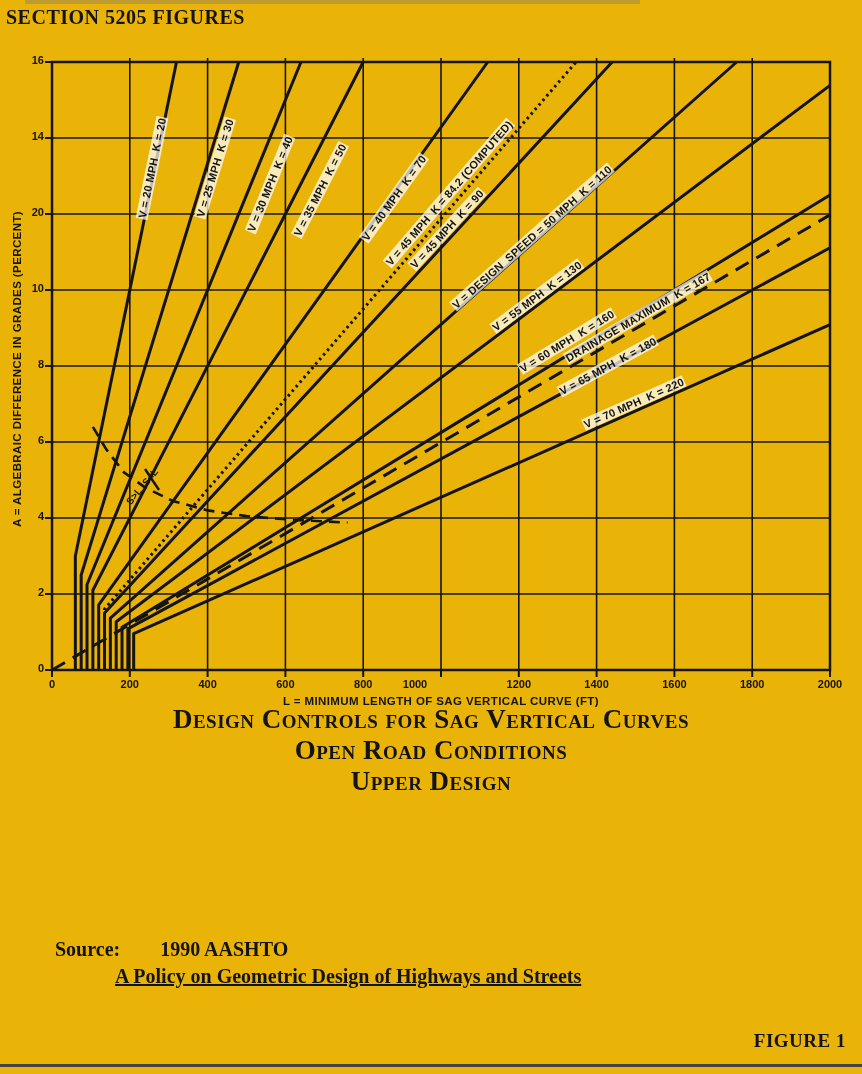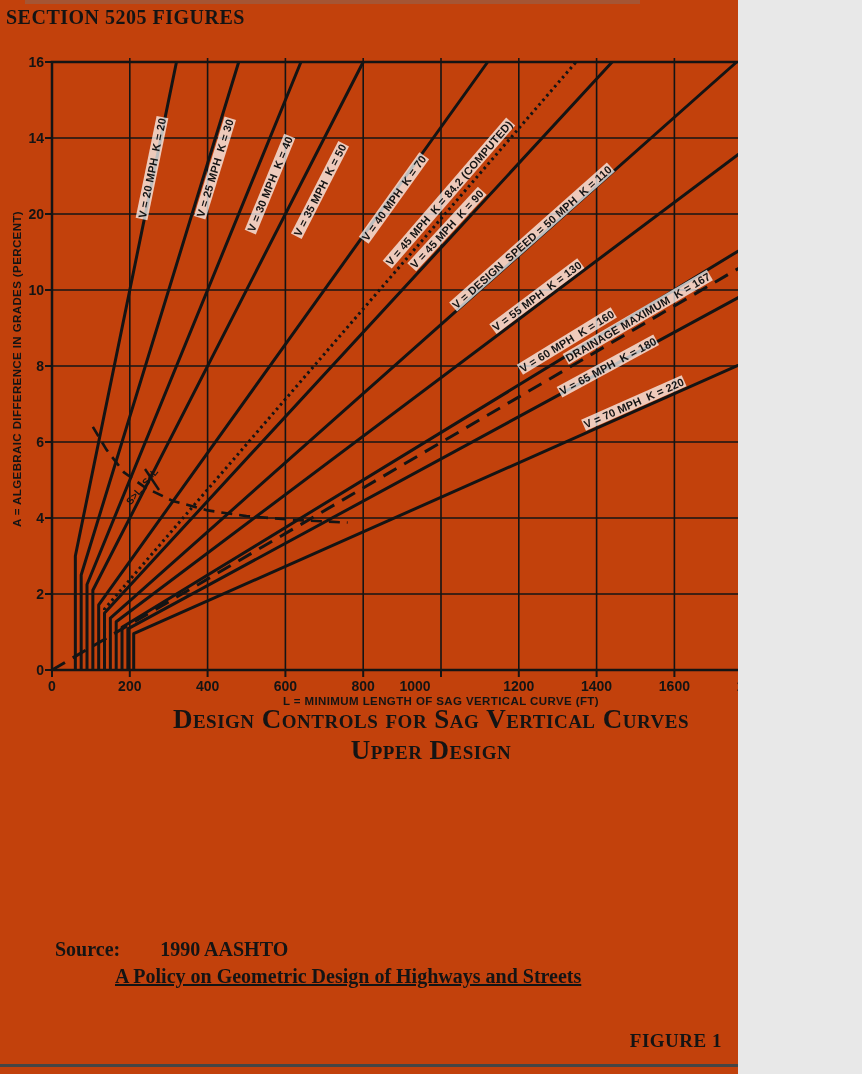--- a/index.html
+++ b/index.html
@@ -1,23 +1,23 @@
 <!DOCTYPE html>
 <html><head>
 <meta charset="utf-8">
 <style>
   html,body{margin:0;padding:0;background:#e8e8e8;}
-  .page{position:relative;width:738px;height:1074px;background:#c2410c;overflow:hidden;
+  .page{position:relative;width:862px;height:1074px;background:#eab308;overflow:hidden;
         font-family:"Liberation Sans",sans-serif;color:#141414;}
   .section-header{position:absolute;left:6px;top:6px;font-family:"Liberation Serif",serif;
         font-weight:bold;font-size:20px;letter-spacing:0.5px;}
   .smudge{position:absolute;background:#777;opacity:.38;}
   #chart-svg{position:absolute;left:0;top:0;}
   #labels{position:absolute;left:0;top:0;width:862px;height:1074px;pointer-events:none;}
-  .tick-label{position:absolute;font-size:14px;font-weight:bold;white-space:nowrap;}
+  .tick-label{position:absolute;font-size:11px;font-weight:bold;white-space:nowrap;}
   .curve-label{position:absolute;font-size:11px;font-weight:bold;white-space:pre;
         letter-spacing:0.2px;background:rgba(255,255,255,0.72);padding:0 1px;}
   .axis-title{position:absolute;font-size:11.5px;font-weight:bold;letter-spacing:0.4px;white-space:nowrap;}
   .boundary-label{position:absolute;font-size:10px;font-weight:bold;white-space:pre;}
   .figure-title{position:absolute;left:0;top:704px;width:862px;text-align:center;
         font-family:"Liberation Serif",serif;font-weight:bold;font-variant:small-caps;
         font-size:27px;line-height:31px;letter-spacing:0.5px;}
   .source-block{position:absolute;left:55px;top:938px;font-family:"Liberation Serif",serif;
         font-weight:bold;font-size:20px;}
   .source-row{display:flex;gap:40px;}
@@ -125,20 +125,21 @@
       <div class="curve-label" style="left: 567px; top: 341px; transform: translate(-50%, -50%) rotate(-31.4deg);">V = 60 MPH  K = 160</div>
       <div class="curve-label" style="left: 638px; top: 317px; transform: translate(-50%, -50%) rotate(-30.3deg);">DRAINAGE MAXIMUM  K = 167</div>
       <div class="curve-label" style="left: 608px; top: 366px; transform: translate(-50%, -50%) rotate(-28.5deg);">V = 65 MPH  K = 180</div>
       <div class="curve-label" style="left: 634px; top: 403px; transform: translate(-50%, -50%) rotate(-23.9deg);">V = 70 MPH  K = 220</div>
       <div class="boundary-label" style="left: 150px; top: 477px; transform: translate(-50%, -50%) rotate(-50deg);">S&lt;L</div>
       <div class="boundary-label" style="left: 134px; top: 496px; transform: translate(-50%, -50%) rotate(-50deg);">S&gt;L</div>
     </div>
 
   <div class="figure-title">
     <div>Design Controls for Sag Vertical Curves</div>
+    <div>Open Road Conditions</div>
     <div>Upper Design</div>
   </div>
 
   <div class="source-block">
     <div class="source-row">
       <span>Source:</span>
       <span>1990 AASHTO</span>
     </div>
     <div class="source-title">A Policy on Geometric Design of Highways and Streets</div>
   </div>

